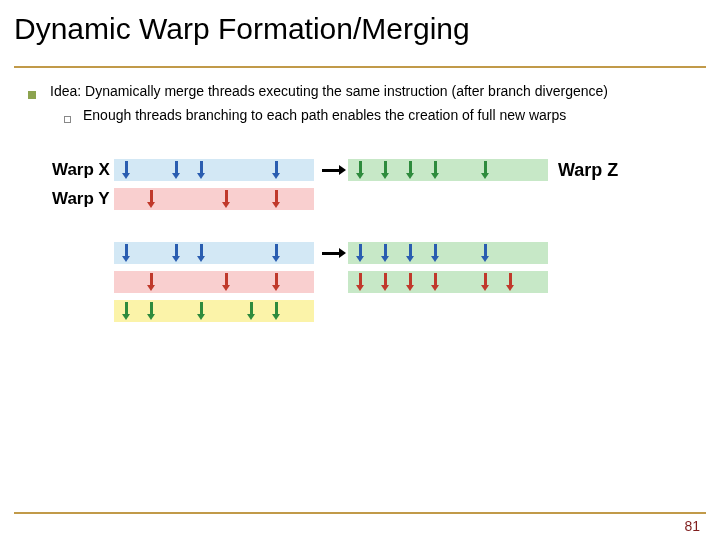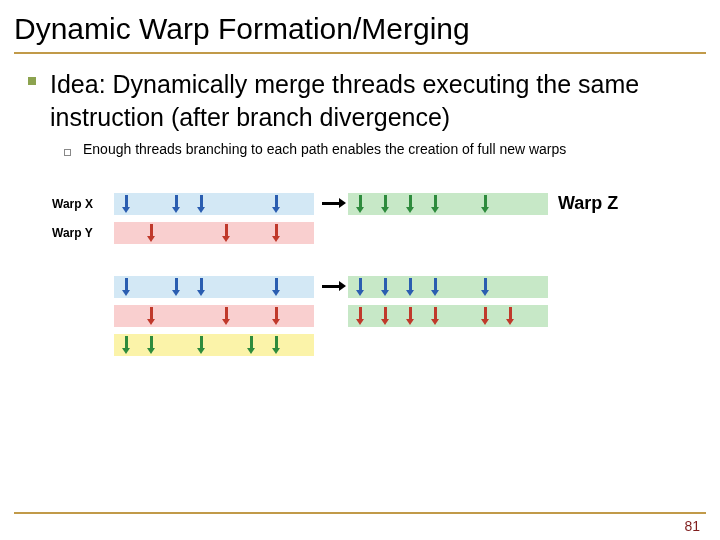--- a/index.html
+++ b/index.html
@@ -8,36 +8,36 @@
     height: 540px;
     background: #fff;
     font-family: Verdana, Arial, sans-serif;
     position: relative;
     overflow: hidden;
   }
   .title {
     font-size: 30px;
     font-weight: 400;
     color: #000;
-    padding: 12px 0 6px 14px;
+    padding: 12px 0 20px 14px;
     font-family: Arial, sans-serif;
   }
   .title-rule {
     height: 2px;
     background: #c19a49;
     margin: 0 14px 14px 14px;
   }
   .content {
     padding: 0 28px 0 28px;
   }
   .bullet-line {
     display: flex;
     align-items: flex-start;
     margin-bottom: 2px;
-    font-size: 25px;
+    font-size: 14px;
     line-height: 1.32;
   }
   .bullet-square {
     width: 8px;
     height: 8px;
     background: #8ca34f;
     flex: 0 0 8px;
     margin-top: 9px;
     margin-right: 14px;
   }
@@ -67,21 +67,21 @@
     margin-bottom: 28px;
   }
   .row-wrap {
     display: flex;
     align-items: center;
     margin-bottom: 3px;
     height: 26px;
   }
   .row-label {
     width: 62px;
-    font-size: 12px;
+    font-size: 17px;
     font-weight: bold;
     font-family: Arial, sans-serif;
     color: #000;
   }
   .bar {
     display: flex;
     width: 200px;
     height: 22px;
     position: relative;
   }

